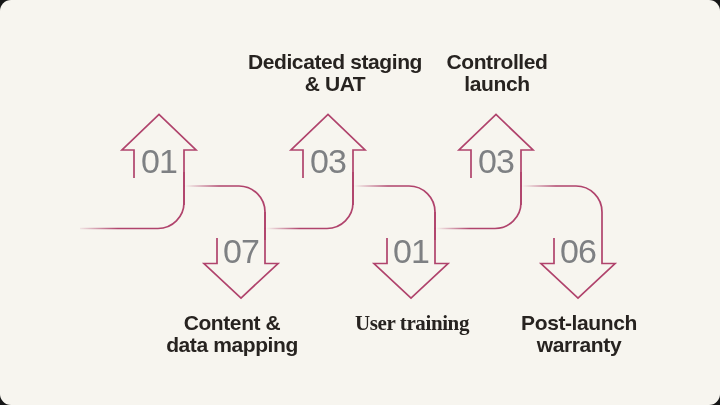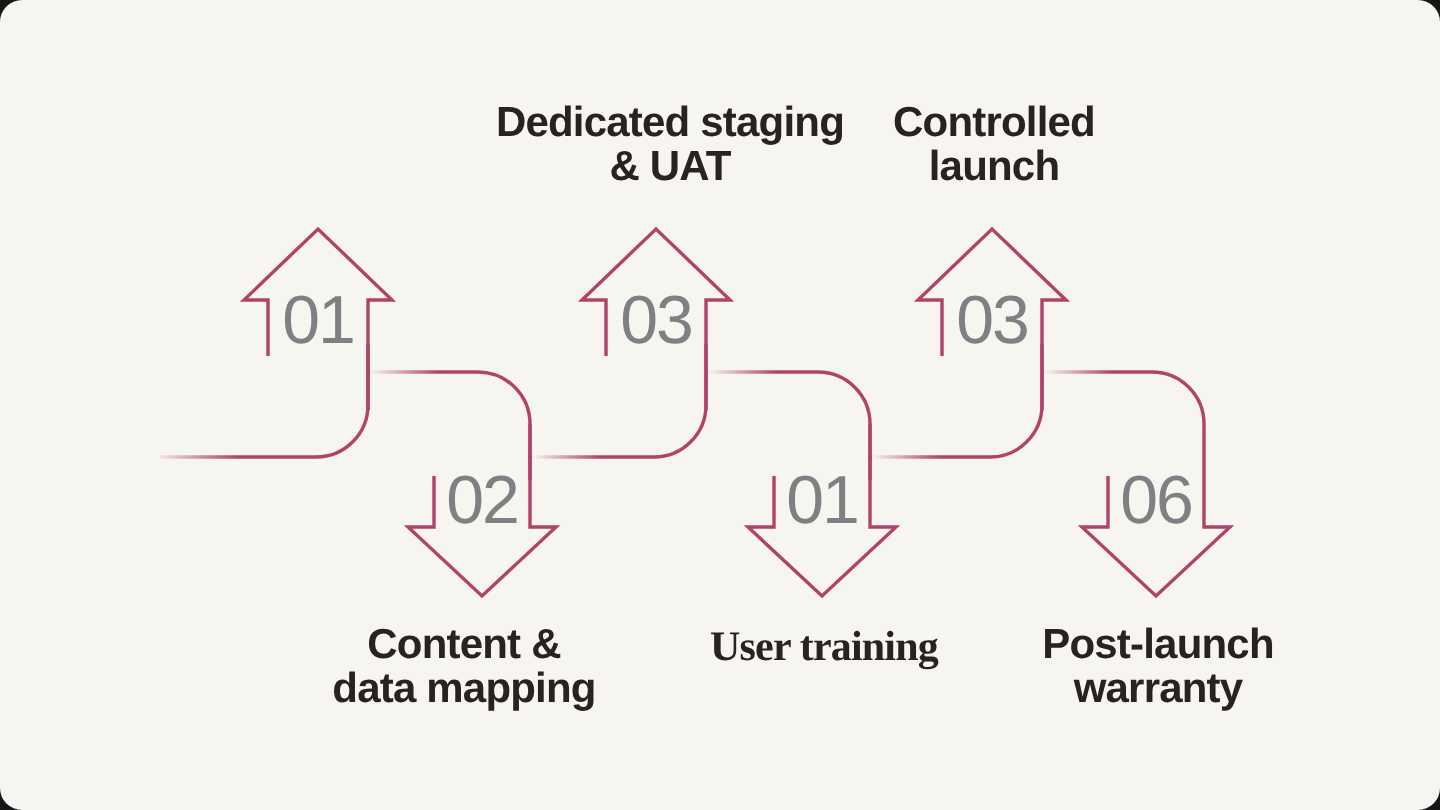--- a/index.html
+++ b/index.html
@@ -67,21 +67,21 @@
     <g class="snake">
       <path d="M 184 172 L 184 205"></path>
       <path d="M 265 212 L 265 240"></path>
       <path d="M 353 172 L 353 205"></path>
       <path d="M 435 212 L 435 240"></path>
       <path d="M 521 172 L 521 205"></path>
     </g>
   </svg>
 
   <div class="step-number" style="left:159px;top:161px;">01</div>
-  <div class="step-number" style="left:241px;top:251px;">02</div>
+  <div class="step-number" style="left:241px;top:251px;">07</div>
   <div class="step-number" style="left:328px;top:161px;">03</div>
   <div class="step-number" style="left:411px;top:251px;">01</div>
   <div class="step-number" style="left:496px;top:161px;">03</div>
   <div class="step-number" style="left:578px;top:251px;">06</div>
 
   <div class="step-label" style="left:335px;top:51px;">Dedicated staging
 &amp; UAT</div>
   <div class="step-label" style="left:497px;top:51px;">Controlled
 launch</div>
 

